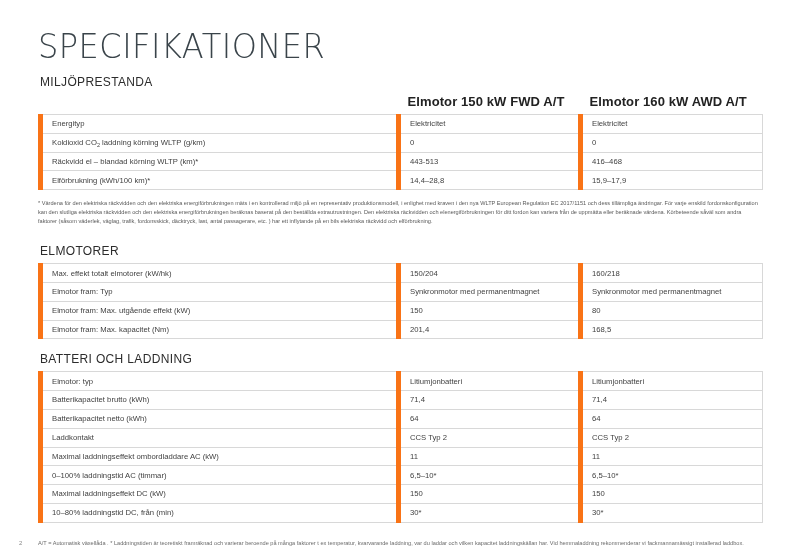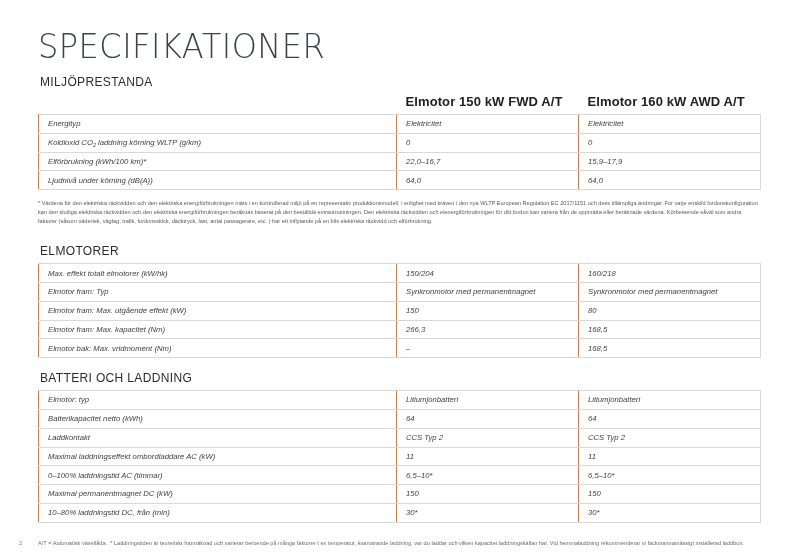--- a/index.html
+++ b/index.html
@@ -67,28 +67,27 @@
     font-weight: bold;
     color: #222;
     padding: 0 0 5px 9px;
     border: none;
     letter-spacing: 0.1px;
   }
   .spec-table thead th.blank { padding-left: 2px; }
   .spec-table tbody td {
     border-top: 1px solid #d8d8d8;
     border-bottom: 1px solid #d8d8d8;
-    border-left: 1px solid #f97316;
+    border-left: 5px solid #f97316;
     border-right: none;
     padding: 3.4px 0 3.4px 9px;
     vertical-align: middle;
     line-height: 1.2;
     white-space: nowrap;
     overflow: hidden;
-    font-style: italic;
   }
   .spec-table tbody td.last-col {
     border-right: 1px solid #d8d8d8;
   }
   .spec-table tbody tr td {
     height: 11px;
   }
   .footnote {
     margin-top: 9px;
     font-size: 5.6px;
@@ -151,28 +150,28 @@
             <td>Energityp</td>
             <td>Elektricitet</td>
             <td class="last-col">Elektricitet</td>
           </tr>
           <tr>
             <td><span>Koldioxid CO</span><sub>2</sub><span> laddning körning WLTP (g/km)</span></td>
             <td>0</td>
             <td class="last-col">0</td>
           </tr>
           <tr>
+            <td>Räckvidd el – blandad körning WLTP (km)*</td>
+            <td>443-513</td>
+            <td class="last-col">416–468</td>
+          </tr>
+          <tr>
             <td>Elförbrukning (kWh/100 km)*</td>
-            <td>22,0–16,7</td>
+            <td>14,4–28,8</td>
             <td class="last-col">15,9–17,9</td>
-          </tr>
-          <tr>
-            <td>Ljudnivå under körning (dB(A))</td>
-            <td>64,0</td>
-            <td class="last-col">64,0</td>
           </tr>
         </tbody>
       </table>
       <div class="footnote">* Värdena för den elektriska räckvidden och den elektriska energiförbrukningen mäts i en kontrollerad miljö på en representativ produktionsmodell, i enlighet med kraven i den nya WLTP European Regulation EC 2017/1151 och dess tillämpliga ändringar. För varje enskild fordonskonfiguration kan den slutliga elektriska räckvidden och den elektriska energiförbrukningen beräknas baserat på den beställda extrautrustningen. Den elektriska räckvidden och elenergiförbrukningen för ditt fordon kan variera från de uppmätta eller beräknade värdena. Körbeteende såväl som andra faktorer (såsom väderlek, väglag, trafik, fordonsskick, däcktryck, last, antal passagerare, etc. ) har ett inflytande på en bils elektriska räckvidd och elförbrukning.</div>
     </div>
 
     <div class="gap-after-footnote"></div>
 
     <div class="section">
       <div class="section-heading">ELMOTORER</div>
@@ -193,26 +192,21 @@
             <td>Synkronmotor med permanentmagnet</td>
             <td class="last-col">Synkronmotor med permanentmagnet</td>
           </tr>
           <tr>
             <td>Elmotor fram: Max. utgående effekt (kW)</td>
             <td>150</td>
             <td class="last-col">80</td>
           </tr>
           <tr>
             <td>Elmotor fram: Max. kapacitet (Nm)</td>
-            <td>266,3</td>
-            <td class="last-col">168,5</td>
-          </tr>
-          <tr>
-            <td>Elmotor bak: Max. vridmoment (Nm)</td>
-            <td>–</td>
+            <td>201,4</td>
             <td class="last-col">168,5</td>
           </tr>
         </tbody>
       </table>
     </div>
 
     <div class="gap-between"></div>
 
     <div class="section">
       <div class="section-heading">BATTERI OCH LADDNING</div>
@@ -222,41 +216,46 @@
             <col class="c-v1">
             <col class="c-v2">
           </colgroup>
         <tbody>
           <tr>
             <td>Elmotor: typ</td>
             <td>Litiumjonbatteri</td>
             <td class="last-col">Litiumjonbatteri</td>
           </tr>
           <tr>
+            <td>Batterikapacitet brutto (kWh)</td>
+            <td>71,4</td>
+            <td class="last-col">71,4</td>
+          </tr>
+          <tr>
             <td>Batterikapacitet netto (kWh)</td>
             <td>64</td>
             <td class="last-col">64</td>
           </tr>
           <tr>
             <td>Laddkontakt</td>
             <td>CCS Typ 2</td>
             <td class="last-col">CCS Typ 2</td>
           </tr>
           <tr>
             <td>Maximal laddningseffekt ombordladdare AC (kW)</td>
             <td>11</td>
             <td class="last-col">11</td>
           </tr>
           <tr>
             <td>0–100% laddningstid AC (timmar)</td>
             <td>6,5–10*</td>
             <td class="last-col">6,5–10*</td>
           </tr>
           <tr>
-            <td>Maximal permanentmagnet DC (kW)</td>
+            <td>Maximal laddningseffekt DC (kW)</td>
             <td>150</td>
             <td class="last-col">150</td>
           </tr>
           <tr>
             <td>10–80% laddningstid DC, från (min)</td>
             <td>30*</td>
             <td class="last-col">30*</td>
           </tr>
         </tbody>
       </table>

